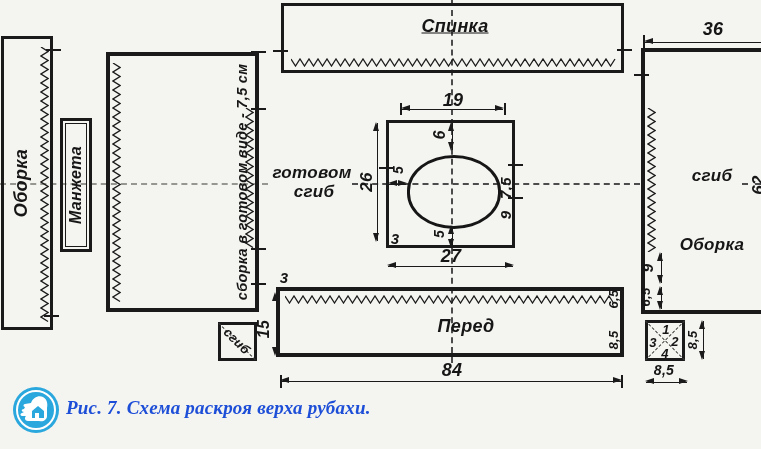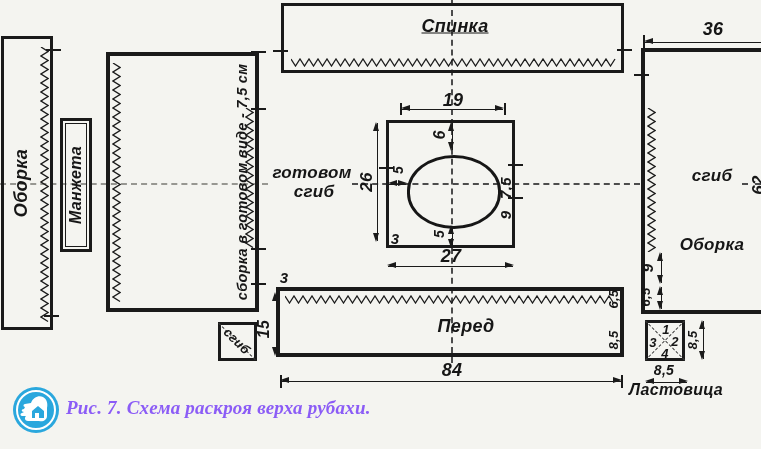--- a/index.html
+++ b/index.html
@@ -21,21 +21,21 @@
        border-left:3.8px solid transparent;border-right:3.8px solid transparent;}
   .av:before{top:-1px;border-bottom:9px solid #1a1a1a;}
   .av:after{bottom:-1px;border-top:9px solid #1a1a1a;}
   .tickh{position:absolute;width:15px;height:2px;background:#1a1a1a;}
   .tickv{position:absolute;width:2px;height:13px;background:#1a1a1a;}
   .dashh{position:absolute;height:0;border-top:2px dashed #979792;}
   .dark{border-top-color:#4c4c4c;}
   .dashv{position:absolute;width:0;border-left:2px dashed #4c4c4c;}
   .diag{position:absolute;height:0;border-top:1.5px dashed #3a3a3a;}
   .zz{position:absolute;}
-  .caption{position:absolute;font:italic 700 19px "Liberation Serif",serif;color:#8b5cf6;
+  .caption{position:absolute;font:italic 700 19px "Liberation Serif",serif;color:#1d4ed8;
            white-space:nowrap;letter-spacing:.2px;}
   .yard{position:absolute;font:700 24px "Liberation Sans",sans-serif;color:#2aa7dd;letter-spacing:1px;}
 </style>
 </head>
 <body>
 
 <div class="stage">
 
   <div class="dashv" style="left:451px;top:0;height:363px;"></div>
   <div class="dashh" style="left:0;top:183px;width:268px;"></div>
@@ -160,21 +160,20 @@
   <div class="diag" style="left:637px;top:340px;width:56px;transform:rotate(45deg);"></div>
   <div class="diag" style="left:637px;top:340px;width:56px;transform:rotate(-45deg);"></div>
   <div class="lbl" style="left:666px;top:329px;font-size:13px;">1</div>
   <div class="lbl" style="left:675px;top:341px;font-size:13px;">2</div>
   <div class="lbl" style="left:653px;top:342px;font-size:13px;">3</div>
   <div class="lbl" style="left:665px;top:353px;font-size:13px;">4</div>
   <div class="lbl rot" style="left:692px;top:340px;font-size:13px;">8,5</div>
   <div class="av" style="left:703px;top:321px;height:38px;"></div>
   <div class="lbl" style="left:664px;top:370px;font-size:14px;">8,5</div>
   <div class="ah" style="left:646px;top:382px;width:41px;"></div>
-  <div class="lbl" style="left:676px;top:390px;font-size:16px;">Ластовица</div>
 
   <div class="caption" style="left:66px;top:397px;">Рис. 7. Схема раскроя верха рубахи.</div>
   <svg width="48" height="48" viewBox="0 0 48 48" style="position:absolute;left:12px;top:386px;">
     <circle cx="24" cy="24" r="23" fill="#2aa7dd"></circle>
     <circle cx="24" cy="24" r="19" fill="none" stroke="#ffffff" stroke-width="2"></circle>
     <path fill="#ffffff" d="M31,11 C35,13 36,18 35,22 L35,30 C35,34 31,36 27,35 L16,35 C13,35 12,32 14,30 L10,30 C8,30 8,27 10,27 L12,26 C9,26 9,23 12,23 L13,21 C11,21 11,18 13,18 L19,17 C21,11 27,9 31,11 Z"></path>
     <path fill="#2aa7dd" d="M20,25 L26,20 L32,25 L32,32 L20,32 Z M23,27 L23,32 L27,32 L27,27 Z"></path>
   </svg>
 </div>
 

